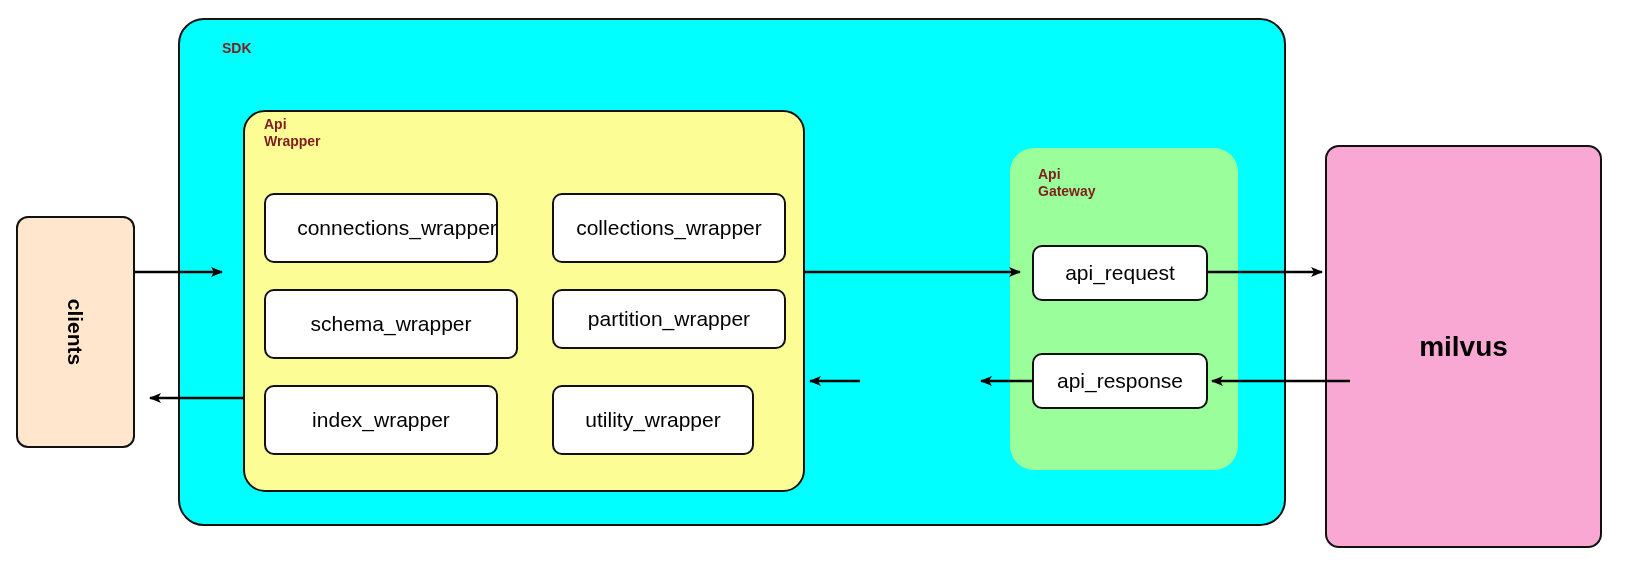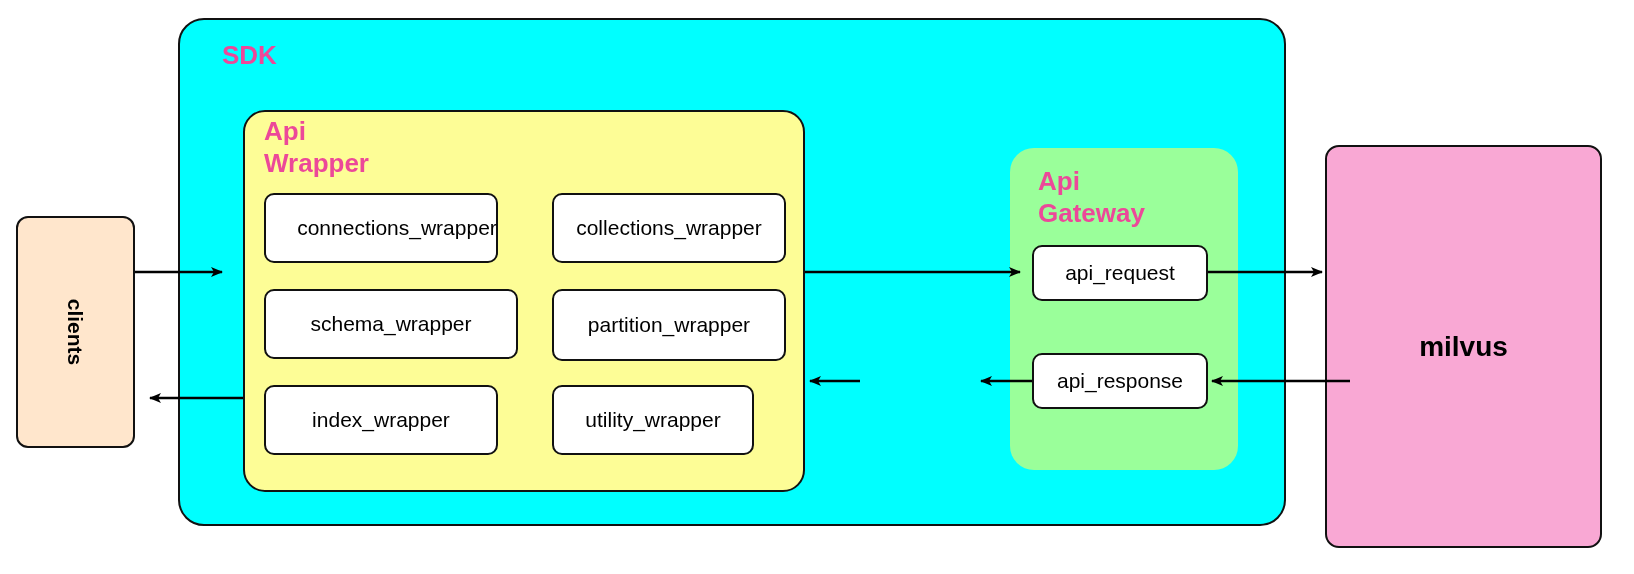--- a/index.html
+++ b/index.html
@@ -80,23 +80,23 @@
     border: 2px solid #111111;
     border-radius: 14px;
     font-size: 28px;
     font-weight: bold;
     color: #000000;
   }
 
   
   .container-title {
     position: absolute;
-    font-size: 26px;
+    font-size: 14px;
     font-weight: bold;
-    color: #ec4899;
+    color: #7f1d1d;
     line-height: 1.22;
     white-space: pre-line;
     pointer-events: none;
   }
 
   
   #arrow-layer {
     position: absolute;
     left: 0;
     top: 0;
@@ -125,21 +125,21 @@
   <div class="box node" style="left:264px; top:289px; width:254px; height:70px;">
     <span>schema_wrapper</span>
   </div>
   <div class="box node" style="left:264px; top:385px; width:234px; height:70px;">
     <span>index_wrapper</span>
   </div>
 
   <div class="box node" style="left:552px; top:193px; width:234px; height:70px;">
     <span>collections_wrapper</span>
   </div>
-  <div class="box node" style="left:552px; top:289px; width:234px; height:72px;">
+  <div class="box node" style="left:552px; top:289px; width:234px; height:60px;">
     <span>partition_wrapper</span>
   </div>
   <div class="box node" style="left:552px; top:385px; width:202px; height:70px;">
     <span>utility_wrapper</span>
   </div>
 
   <div class="box container-gateway" style="left:1010px; top:148px; width:228px; height:322px;">
   </div>
   <div class="container-title" style="left:1038px; top:166px;">Api
 Gateway</div>

